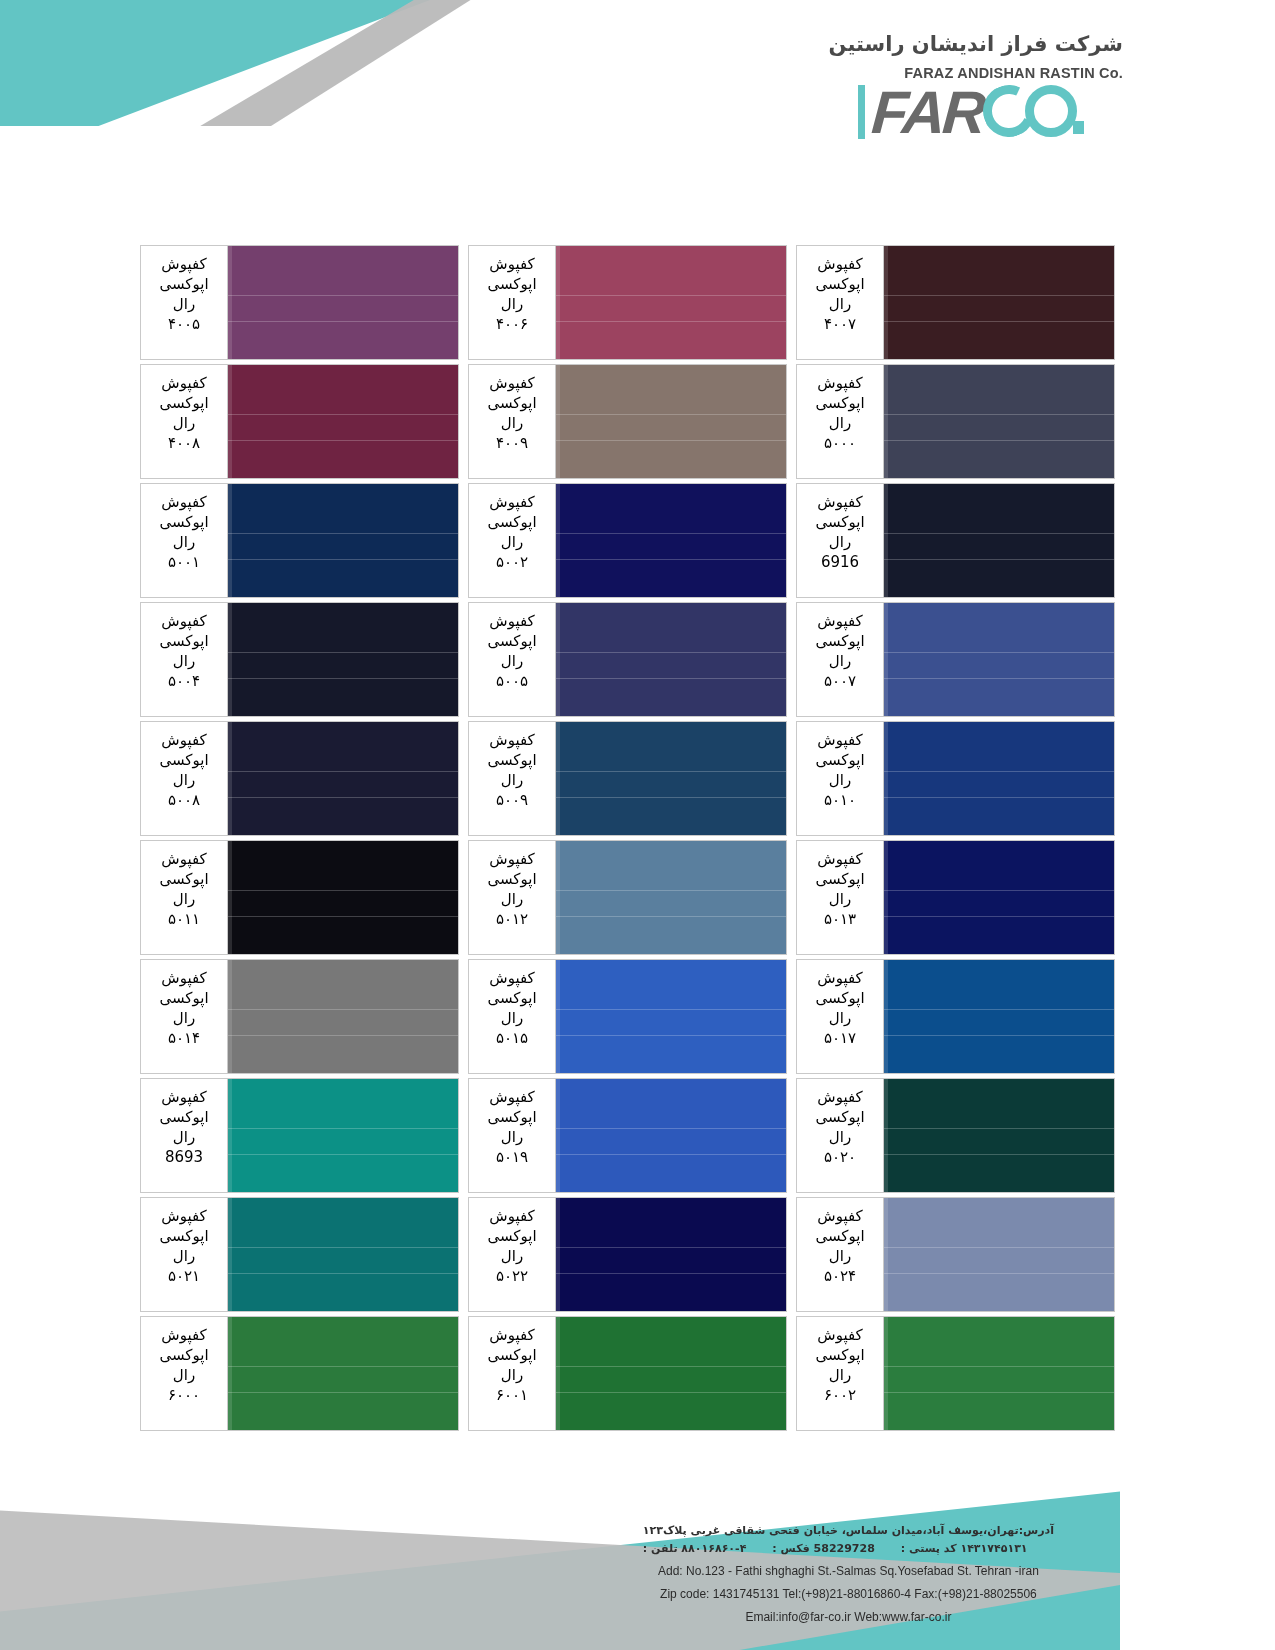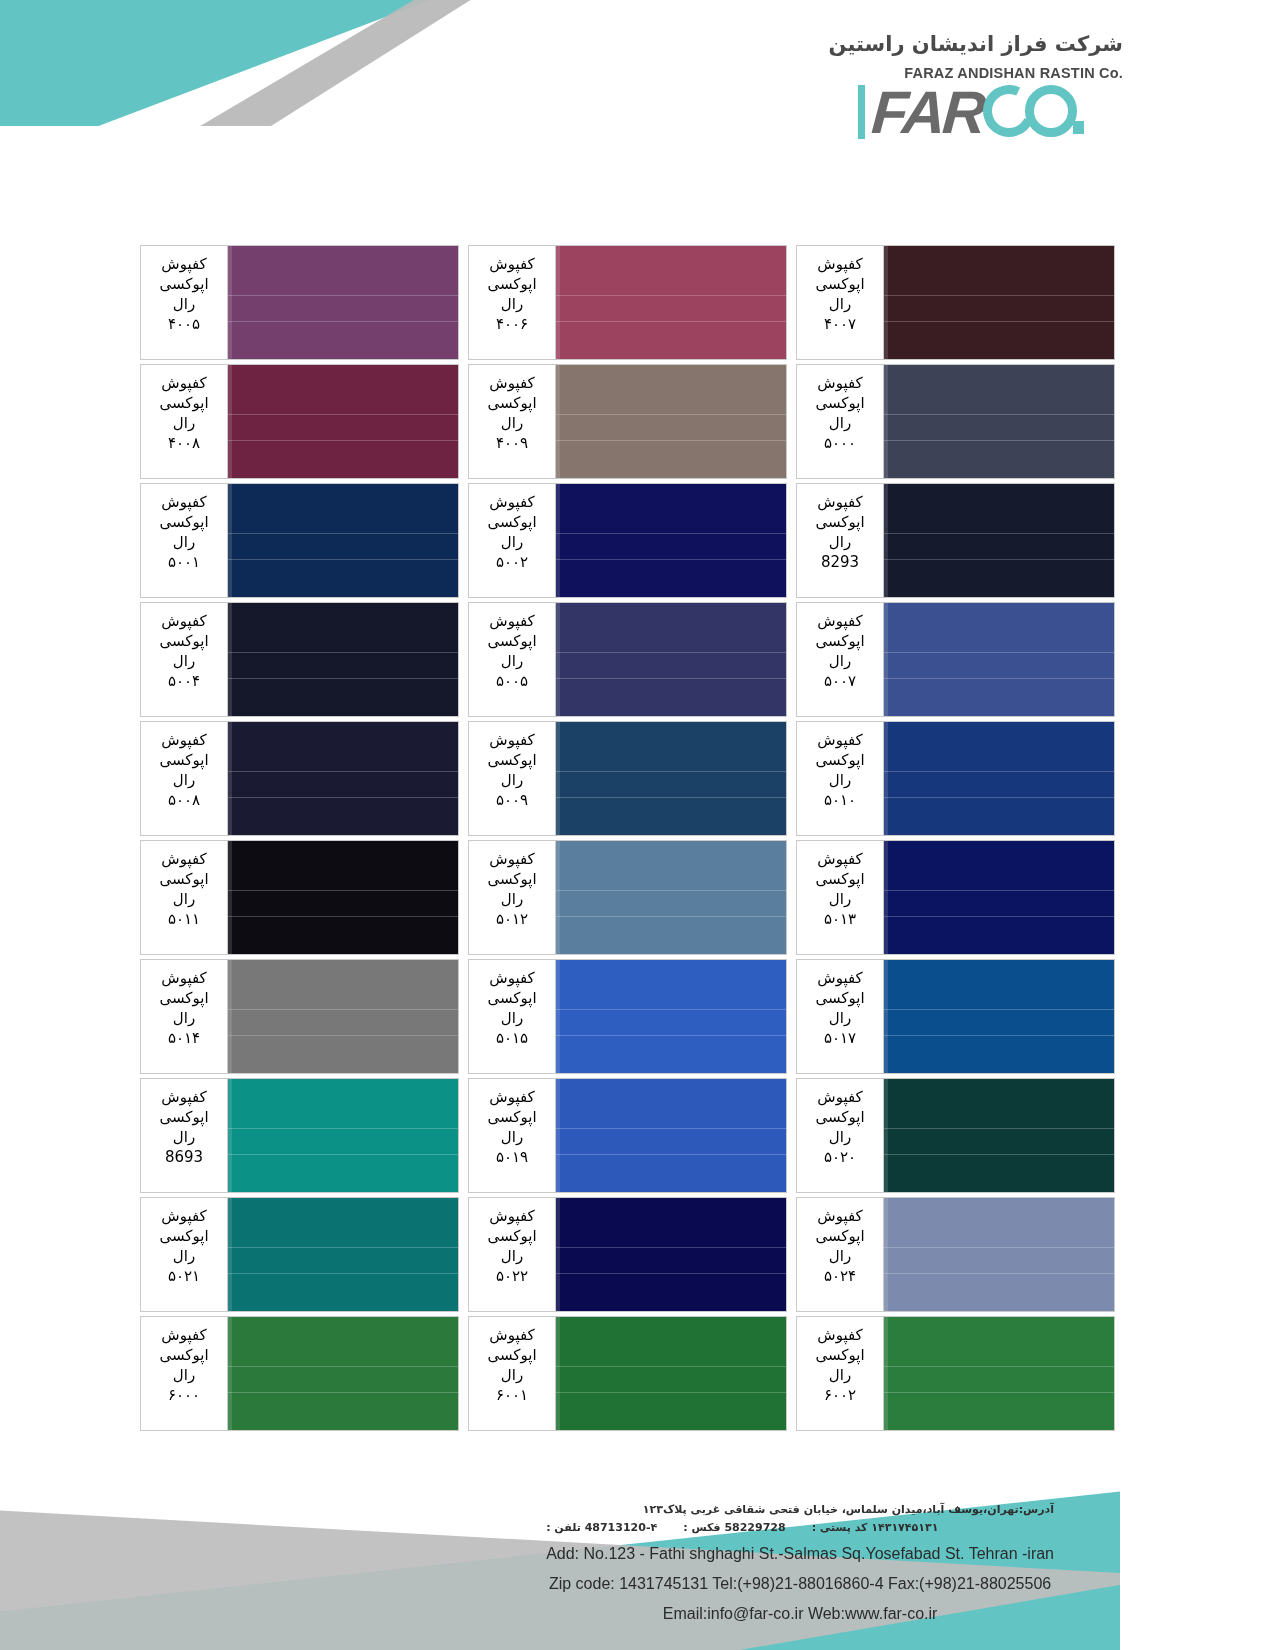--- a/index.html
+++ b/index.html
@@ -146,21 +146,21 @@
     text-align:right;direction:rtl;
     color:#2f2f2f;
   }
   .ftr-fa{
     font-family:"DejaVu Sans", sans-serif;
     font-size:11px;font-weight:700;line-height:1.7;white-space:nowrap;
   }
   .ftr-fa-row{display:flex;justify-content:flex-end;gap:26px;}
   .ftr-en{
     direction:ltr;text-align:center;
-    font-size:16px;line-height:1.75;color:#2b2b2b;white-space:nowrap;
+    font-size:12px;line-height:1.75;color:#2b2b2b;white-space:nowrap;
     margin-top:2px;
   }
 </style>
 </head>
 <body>
 
 <div class="header">
   <div class="hdr-teal"></div>
   <div class="hdr-gray"></div>
   <div class="hdr-white-cut"></div>
@@ -298,21 +298,21 @@
           <div class="band band-b" style="background: rgb(16, 17, 92);"></div>
           <div class="band band-c" style="background: rgb(16, 17, 92);"></div>
           <div class="band-edge"></div>
         </div>
       </div>
       <div class="swatch-cell">
         <div class="cell-label">
           <span>کفپوش</span>
           <span>اپوکسی</span>
           <span>رال</span>
-          <span>8293</span>
+          <span>6916</span>
         </div>
         <div class="cell-color" style="background: rgb(21, 26, 44);">
           <div class="band band-a" style="background: rgb(21, 26, 44);"></div>
           <div class="band band-b" style="background: rgb(21, 26, 44);"></div>
           <div class="band band-c" style="background: rgb(21, 26, 44);"></div>
           <div class="band-edge"></div>
         </div>
       </div>
     </div>
     <div class="swatch-row">
@@ -626,19 +626,19 @@
   </div>
 
 <div class="footer">
   <div class="ftr-teal"></div>
   <div class="ftr-gray"></div>
   <div class="ftr-text">
     <div class="ftr-fa">آدرس:تهران،یوسف آباد،میدان سلماس، خیابان فتحی شقاقی غربی پلاک۱۲۳</div>
     <div class="ftr-fa ftr-fa-row">
       <span><span>۱۴۳۱۷۴۵۱۳۱</span> <span>کد پستی :</span></span>
       <span><span>58229728</span> <span>فکس :</span></span>
-      <span><span>48713120-۴</span> <span>تلفن :</span></span>
+      <span><span>۸۸۰۱۶۸۶۰-۴</span> <span>تلفن :</span></span>
     </div>
     <div class="ftr-en">Add: No.123 - Fathi shghaghi St.-Salmas Sq.Yosefabad St. Tehran -iran</div>
     <div class="ftr-en">Zip code: 1431745131   Tel:(+98)21-88016860-4  Fax:(+98)21-88025506</div>
     <div class="ftr-en">Email:info@far-co.ir   Web:www.far-co.ir</div>
   </div>
 </div>
 
 </body></html>

